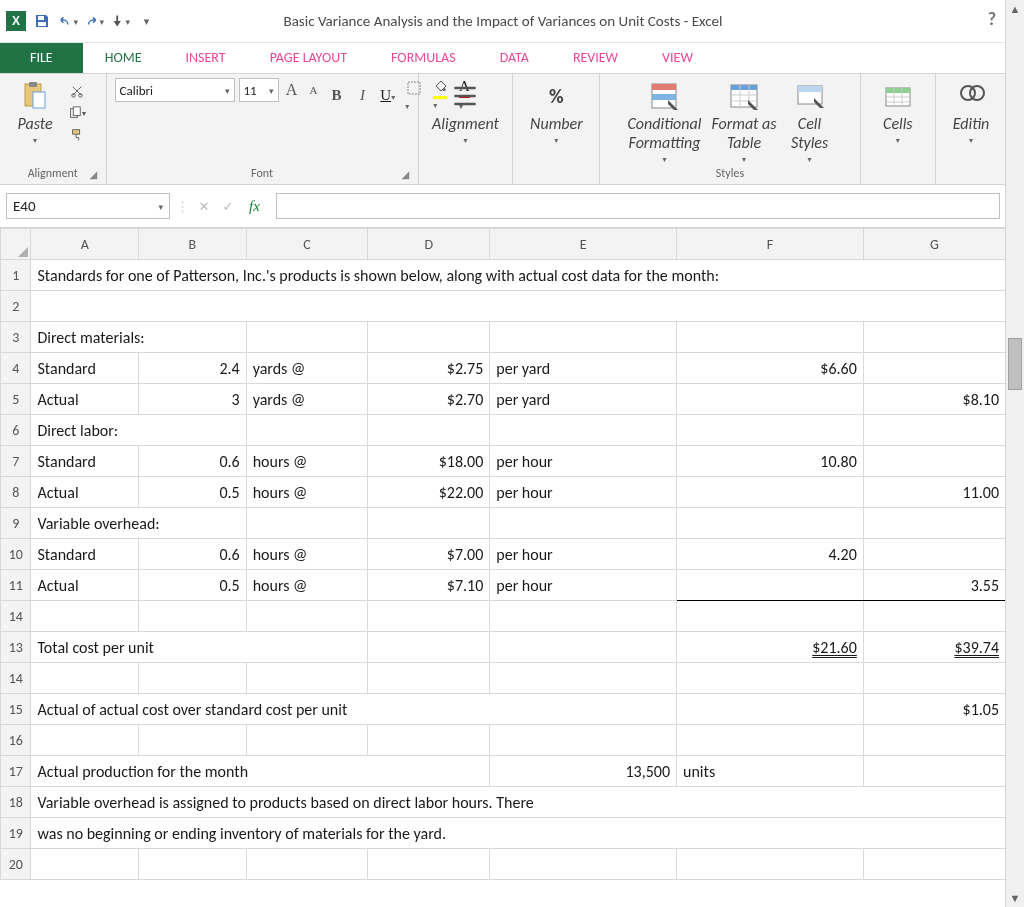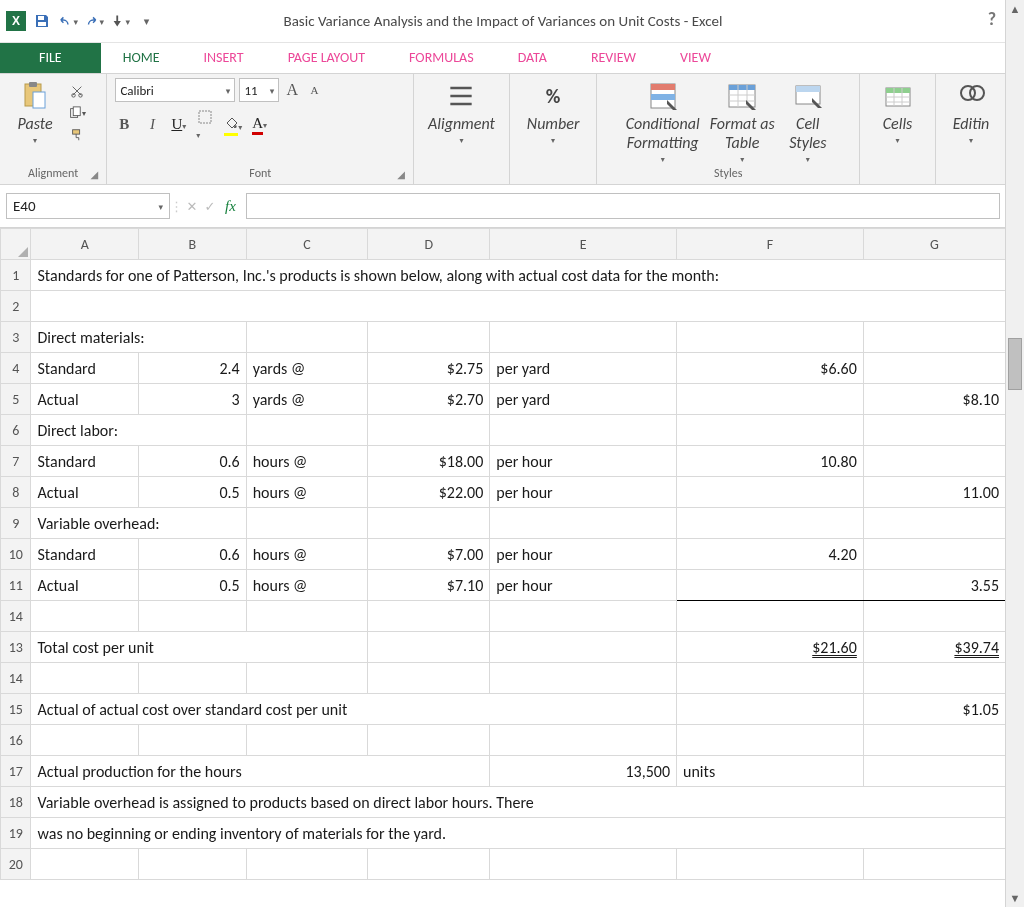--- a/index.html
+++ b/index.html
@@ -59,21 +59,21 @@
 
   
   .tabs {
     height:30px; background:#fff; display:flex; align-items:stretch;
     border-bottom:1px solid #d4d4d4;
   }
   .tabs .tab {
     padding: 6px 22px 0 22px; font-size:14px; color:#ec4899; cursor:pointer;
   }
   .tabs .tab.file {
-    background:#217346; color:#fff; padding:6px 39px;
+    background:#217346; color:#fff; padding:6px 30px;
   }
   .tabs .tab.active {
     color:#217346; font-weight:normal; border-bottom:2px solid #fff; position:relative;
   }
 
   
   .ribbon {
     height: 110px; background:#f3f3f3; border-bottom:1px solid #d4d4d4;
     display:flex; align-items:stretch;
   }
@@ -117,21 +117,21 @@
     font-family:"Times New Roman",serif; font-size:15px; position:relative; display:inline-block; padding-bottom:2px;
   }
   .font-color-A::after { content:""; position:absolute; left:0; right:0; bottom:-1px; height:3px; background:#d00000;}
   .fill-bucket { position:relative; display:inline-block;}
   .fill-bucket svg { width:14px; height:14px;}
   .fill-bucket::after { content:""; position:absolute; left:0; right:0; bottom:-3px; height:3px; background:#ffff00;}
 
   
   .fbar-row {
     height:34px; display:flex; align-items:center; border-bottom:1px solid #d4d4d4;
-    background:#fff; padding:4px 6px; 
+    background:#fff; padding:4px 6px; gap:6px;
   }
   .name-box {
     width:150px; height:24px; border:1px solid #c0c0c0; display:flex; align-items:center;
     padding:0 6px; justify-content:space-between; font-size:15px;
   }
   .name-box .dd { font-size:9px; color:#666;}
   .fx-btn { font-style:italic; font-family:"Times New Roman",serif; font-size:15px; color:#15803d; padding:0 6px;}
   .fb-sep  { color:#ccc; }
   .formula-bar {
     flex:1; height:24px; border:1px solid #c0c0c0; margin-left:4px;
@@ -268,21 +268,21 @@
                 <path d="M7 7v4h3v3" stroke="#555" fill="none"></path>
               </svg>
             </div>
         </div>
       </div>
       <div class="group-label">Alignment</div>
       <div class="launcher">◢</div>
     </div>
 
     <div class="ribbon-group" style="width:295px;">
-      <div class="body" style="flex-direction:column; ">
+      <div class="body" style="flex-direction:row; ">
         <div style="display:flex; gap:4px; align-items:center;">
           <div class="font-combo font-name">
             <span>Calibri</span>
               <span class="dd">▾</span>
           </div>
           <div class="font-combo font-size">
             <span>11</span>
               <span class="dd">▾</span>
           </div>
           <span class="mini aa-big">A</span>
@@ -600,21 +600,21 @@
             <td></td>
             <td></td>
             <td></td>
             <td></td>
             <td></td>
             <td></td>
           </tr>
 
       <tr>
             <th class="rowhdr">17</th>
-        <td colspan="4">Actual production for the hours</td>
+        <td colspan="4">Actual production for the month</td>
         <td class="r">13,500</td>
         <td>units</td>
         <td></td>
           </tr>
 
       <tr>
             <th class="rowhdr">18</th>
         <td colspan="7">Variable overhead is assigned to products based on direct labor hours. There</td>
           </tr>
 

